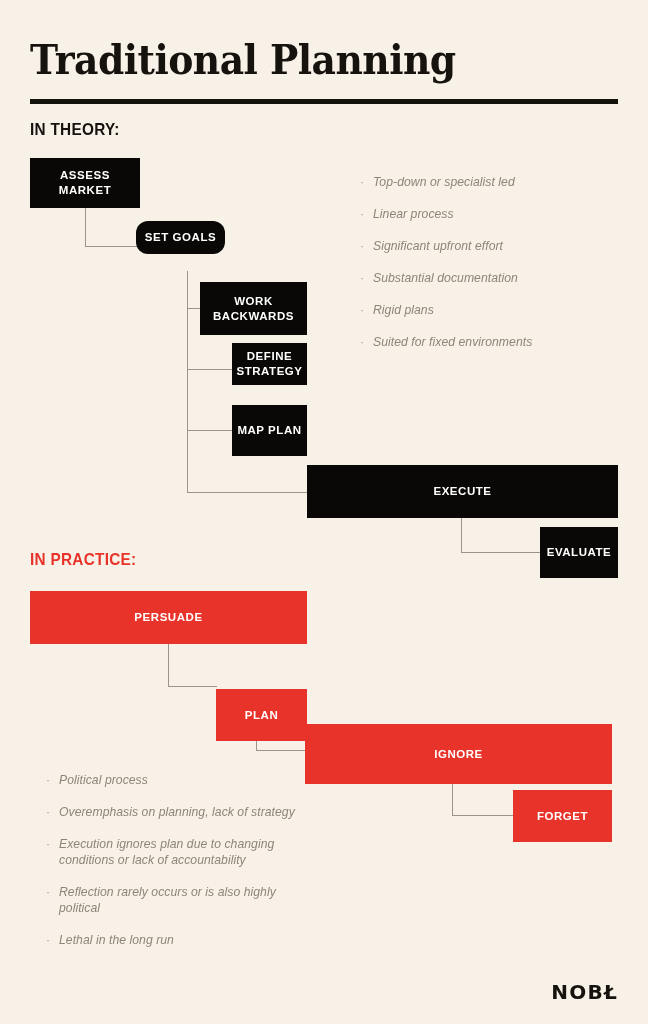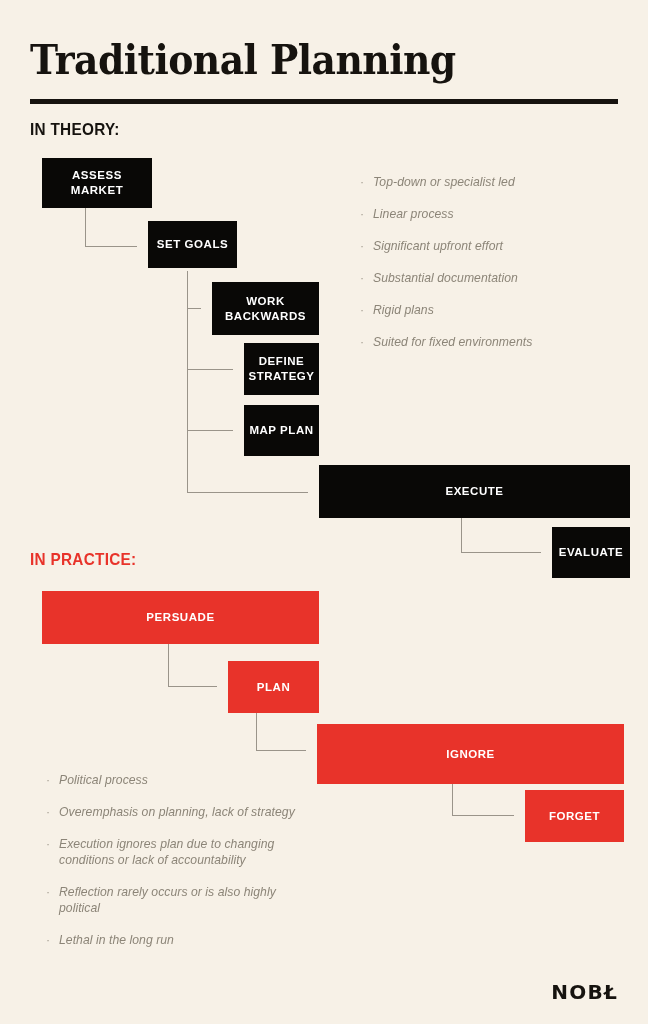--- a/index.html
+++ b/index.html
@@ -45,21 +45,20 @@
     display:flex;align-items:center;justify-content:center;
     text-align:center;
     color:#FFFFFF;
     font-size:11.5px;
     font-weight:700;
     letter-spacing:0.55px;
     line-height:15px;
     box-sizing:border-box;
     padding:2px 4px;
     z-index:3;
-    margin-left:12px;
   }
   .node.dark{background:#090806;}
   .node.red{background:#E8332A;}
 
   
   .conn{position:absolute;background:#9A948A;z-index:1;}
   .conn.v{width:1px;}
   .conn.h{height:1px;}
 
   
@@ -109,29 +108,29 @@
   <div class="conn h" style="left:187px;top:430px;width:46px;"></div>
   <div class="conn h" style="left:187px;top:492px;width:121px;"></div>
 
   <div class="conn v" style="left:461px;top:518px;height:35px;"></div>
   <div class="conn h" style="left:461px;top:552px;width:80px;"></div>
 
   <div class="node dark" style="left:30px;top:158px;width:110px;height:50px;">
     <span>ASSESS MARKET</span>
   </div>
 
-  <div class="node dark" style="left:136px;top:221px;width:89px;height:47px;">
+  <div class="node dark" style="left:136px;top:221px;width:89px;height:33px;border-radius:12px;">
     <span>SET GOALS</span>
   </div>
 
   <div class="node dark" style="left:200px;top:282px;width:107px;height:53px;">
     <span>WORK BACKWARDS</span>
   </div>
 
-  <div class="node dark" style="left:232px;top:343px;width:75px;height:52px;">
+  <div class="node dark" style="left:232px;top:343px;width:75px;height:42px;">
     <span>DEFINE STRATEGY</span>
   </div>
 
   <div class="node dark" style="left:232px;top:405px;width:75px;height:51px;">
     <span>MAP PLAN</span>
   </div>
 
   <div class="node dark" style="left:307px;top:465px;width:311px;height:53px;justify-content:center;">
     <span>EXECUTE</span>
   </div>
@@ -175,21 +174,21 @@
   <div class="conn v" style="left:256px;top:713px;height:38px;"></div>
   <div class="conn h" style="left:256px;top:750px;width:50px;"></div>
 
   <div class="conn v" style="left:452px;top:777px;height:39px;"></div>
   <div class="conn h" style="left:452px;top:815px;width:62px;"></div>
 
   <div class="node red" style="left:30px;top:591px;width:277px;height:53px;text-align:center;">
     <span>PERSUADE</span>
   </div>
 
-  <div class="node red" style="left:216px;top:661px;width:91px;height:52px;">
+  <div class="node red" style="left:216px;top:689px;width:91px;height:52px;">
     <span>PLAN</span>
   </div>
 
   <div class="node red" style="left:305px;top:724px;width:307px;height:60px;text-align:center;">
     <span>IGNORE</span>
   </div>
 
   <div class="node red" style="left:513px;top:790px;width:99px;height:52px;">
     <span>FORGET</span>
   </div>

